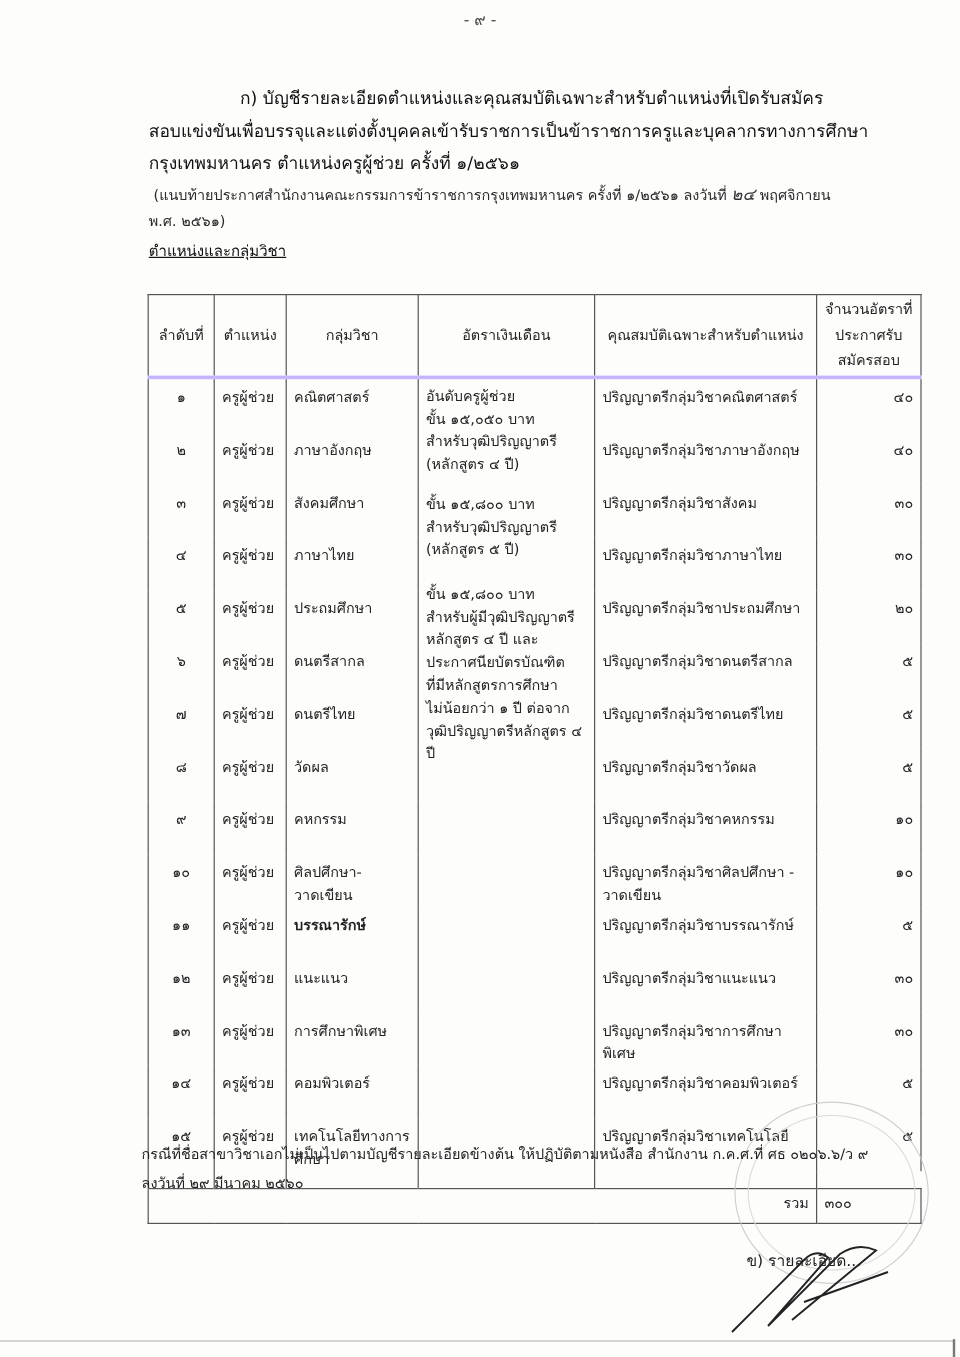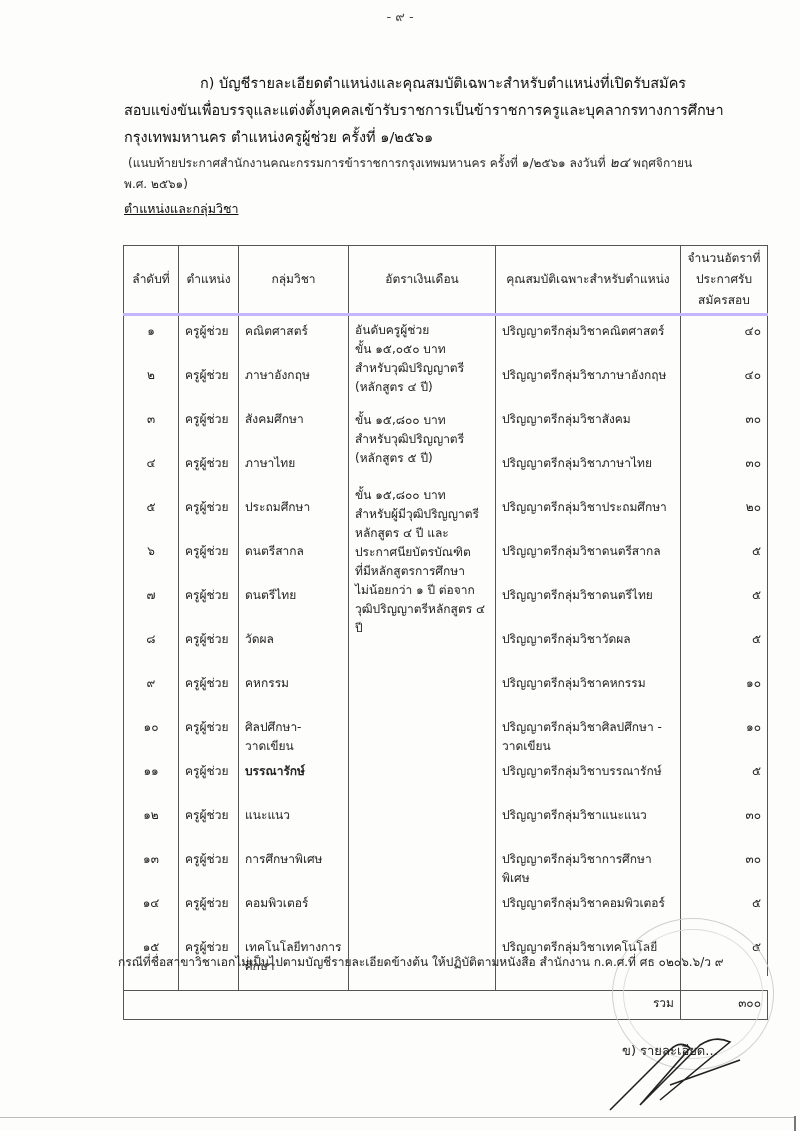--- a/index.html
+++ b/index.html
@@ -216,32 +216,33 @@
       </tr>
       <tr class="spacer">
         <td></td>
         <td></td>
         <td></td>
         <td></td>
         <td></td>
       </tr>
       <tr class="total-row">
         <td colspan="5" style="text-align: right;">รวม</td>
-        <td style="text-align: right;">๓๐๐</td>
+        <td style="text-align: left;">๓๐๐</td>
       </tr>
     </tbody>
 </table>
 
 <div class="abs seal">
     <div class="seal-inner"></div>
   </div>
 <svg class="abs" style="top:1030px;left:600px;" width="150" height="90">
   <path d="M10 80 L70 20 Q80 10 90 18 L40 75 L100 15 Q115 5 130 12 L60 70 M70 55 L140 30" stroke="#222" stroke-width="1.6" fill="none"></path>
 </svg>
 
 <div class="abs footnote">
   <div>กรณีที่ชื่อสาขาวิชาเอกไม่เป็นไปตามบัญชีรายละเอียดข้างต้น ให้ปฏิบัติตามหนังสือ สำนักงาน ก.ค.ศ.ที่ ศธ ๐๒๐๖.๖/ว ๙</div>
+  <div>ลงวันที่ ๒๙ มีนาคม ๒๕๖๐</div>
 </div>
 
 <div class="abs next-section">ข) รายละเอียด...</div>
 
 <div class="abs footer-line"></div>
 <div class="abs footer-edge"></div>
 
 </body></html>

